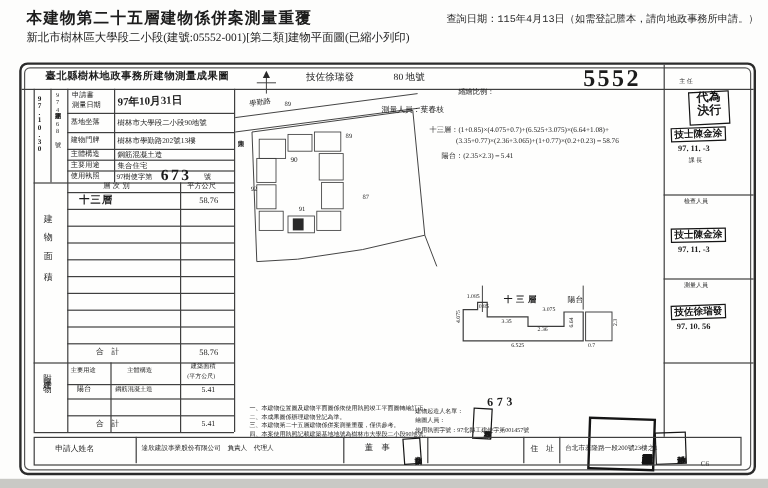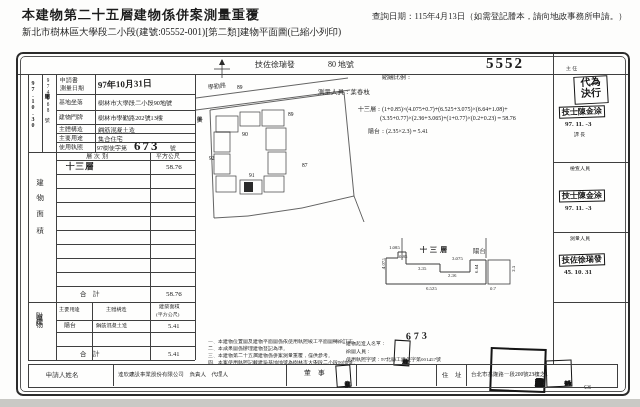--- a/index.html
+++ b/index.html
@@ -18,21 +18,21 @@
   .stampbox{position:absolute;border:1.3px solid #151515;color:#151515;font-weight:bold;
        text-align:center;background:rgba(255,255,255,.0);line-height:1.05;}
   .sealgrid{overflow:hidden;letter-spacing:0;}
   svg{position:absolute;left:0;top:0;}
   .footerbar{position:absolute;left:0;top:399px;width:640px;height:8px;background:#c9c9c5;}
 </style>
 </head>
 <body>
 
 <div class="t b" style="left:22px;top:8px;font-size:13px;letter-spacing:1px;">本建物第二十五層建物係併案測量重覆</div>
-<div class="t" style="left:372px;top:12px;font-size:8.5px;color:#2a2a2a;">查詢日期：115年4月13日（如需登記謄本，請向地政事務所申請。）</div>
+<div class="t" style="left:372px;top:12px;font-size:8.5px;color:#2a2a2a;font-family:Liberation Mono, monospace;">查詢日期：115年4月13日（如需登記謄本，請向地政事務所申請。）</div>
 <div class="t" style="left:22px;top:27px;font-size:9.5px;">新北市樹林區大學段二小段(建號:05552-001)[第二類]建物平面圖(已縮小列印)</div>
 
 <div class="doc">
 
   <svg width="610" height="340" viewBox="0 0 610 340">
     <g stroke="#3c3c3c" stroke-width="0.8" fill="none">
 
       <line x1="178" y1="44" x2="330" y2="24"></line>
       <line x1="178" y1="56" x2="332" y2="36"></line>
 
@@ -59,23 +59,24 @@
 
       <line x1="384" y1="184" x2="384" y2="206"></line>
       <line x1="468" y1="184" x2="468" y2="204"></line>
 
       <path d="M368,212 L368,204 L380,204 L380,198 L388,198 L388,210 L422,210 L422,218 L452,218 L452,206 L468,206 L468,230 L368,230 Z" stroke-width="1"></path>
       <rect x="470" y="206" width="22" height="24"></rect>
     </g>
   </svg>
 
   <div class="hl" style="left:0;top:20px;width:610px;"></div>
+  <div class="t b" style="left:20px;top:5px;font-size:8.5px;letter-spacing:.5px;">臺北縣樹林地政事務所建物測量成果圖</div>
   <div class="t" style="left:237px;top:6px;font-size:8px;">技佐徐瑞發</div>
   <div class="t" style="left:310px;top:6px;font-size:8px;">80 地號</div>
-  <div class="t b" style="left:468px;top:1px;font-size:15px;letter-spacing:2px;">5552</div>
+  <div class="t b" style="left:468px;top:1px;font-size:20px;letter-spacing:2px;">5552</div>
 
   <div class="vl" style="left:10px;top:20px;height:286px;"></div>
   <div class="vl" style="left:177px;top:20px;height:286px;"></div>
   <div class="vl" style="left:24px;top:20px;height:78px;"></div>
   <div class="vl" style="left:38px;top:20px;height:286px;"></div>
   <div class="vl" style="left:77px;top:20px;height:78px;"></div>
   <div class="hl" style="left:38px;top:40px;width:139px;"></div>
   <div class="hl" style="left:38px;top:56px;width:139px;"></div>
   <div class="hl" style="left:38px;top:70px;width:139px;"></div>
   <div class="hl" style="left:38px;top:79px;width:139px;"></div>
@@ -176,21 +177,21 @@
     <span>決行</span>
   </div>
   <div class="stampbox" style="left:541px;top:52px;padding:1px 2px;font-size:8px;transform:rotate(-2deg);">技士陳金涂</div>
   <div class="t b" style="left:547px;top:66px;font-size:7px;">97. 11. -3</div>
   <div class="t" style="left:556px;top:78px;font-size:5px;">課 長</div>
   <div class="t" style="left:552px;top:112px;font-size:5px;">檢查人員</div>
   <div class="stampbox" style="left:541px;top:136px;padding:1px 2px;font-size:8px;transform:rotate(-1deg);">技士陳金涂</div>
   <div class="t b" style="left:547px;top:150px;font-size:7px;">97. 11. -3</div>
   <div class="t" style="left:552px;top:182px;font-size:5px;">測量人員</div>
   <div class="stampbox" style="left:541px;top:200px;padding:1px 2px;font-size:8px;transform:rotate(-2deg);">技佐徐瑞發</div>
-  <div class="t b" style="left:546px;top:214px;font-size:7px;">45. 10. 31</div>
+  <div class="t b" style="left:546px;top:214px;font-size:7px;">97. 10. 56</div>
 
   <div class="t b" style="left:388px;top:276px;font-size:10px;letter-spacing:3px;transform:rotate(-2deg);">673</div>
   <div class="t" style="left:190px;top:285px;font-size:5px;">一、本建物位置圖及建物平面圖係依使用執照竣工平面圖轉繪訂正。</div>
   <div class="t" style="left:190px;top:292px;font-size:5px;">二、本成果圖係辦理建物登記為準。</div>
   <div class="t" style="left:190px;top:299px;font-size:5px;">三、本建物第二十五層建物係併案測量重覆，僅供參考。</div>
   <div class="t" style="left:190px;top:306px;font-size:5px;">四、本案使用執照記載建築基地地號為樹林市大學段二小段90地號。</div>
   <div class="t" style="left:328px;top:287px;font-size:5px;">建物起造人名單：</div>
   <div class="t" style="left:328px;top:295px;font-size:5px;">繪圖人員：</div>
   <div class="t" style="left:328px;top:303px;font-size:5px;">使用執照字號：97北縣工建使字第001457號</div>
   <div class="stampbox vt" style="left:376px;top:286px;width:14px;height:24px;font-size:6.5px;transform:rotate(3deg);">葉春枝</div>

